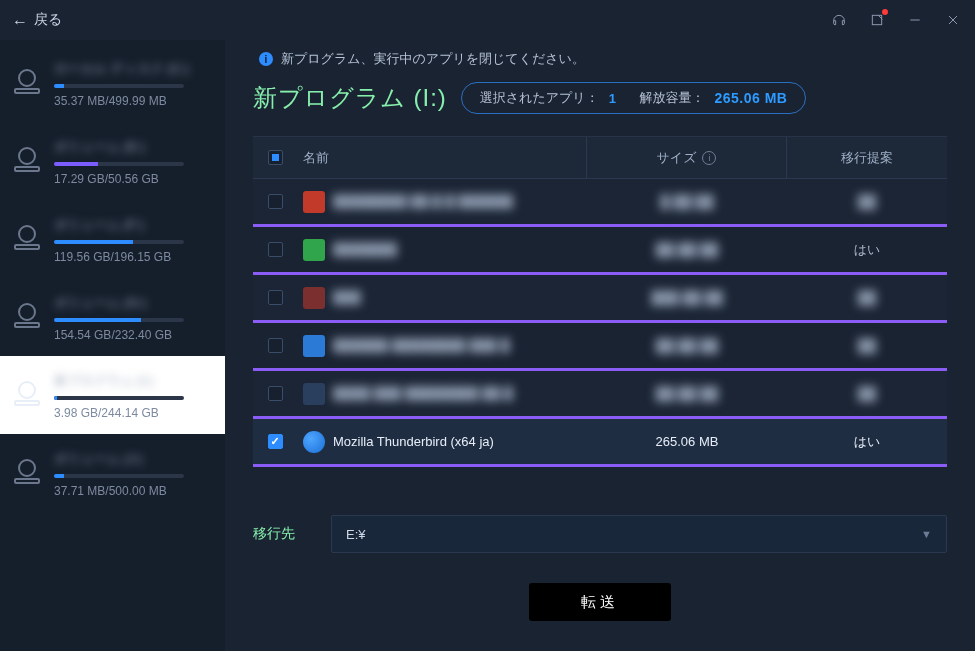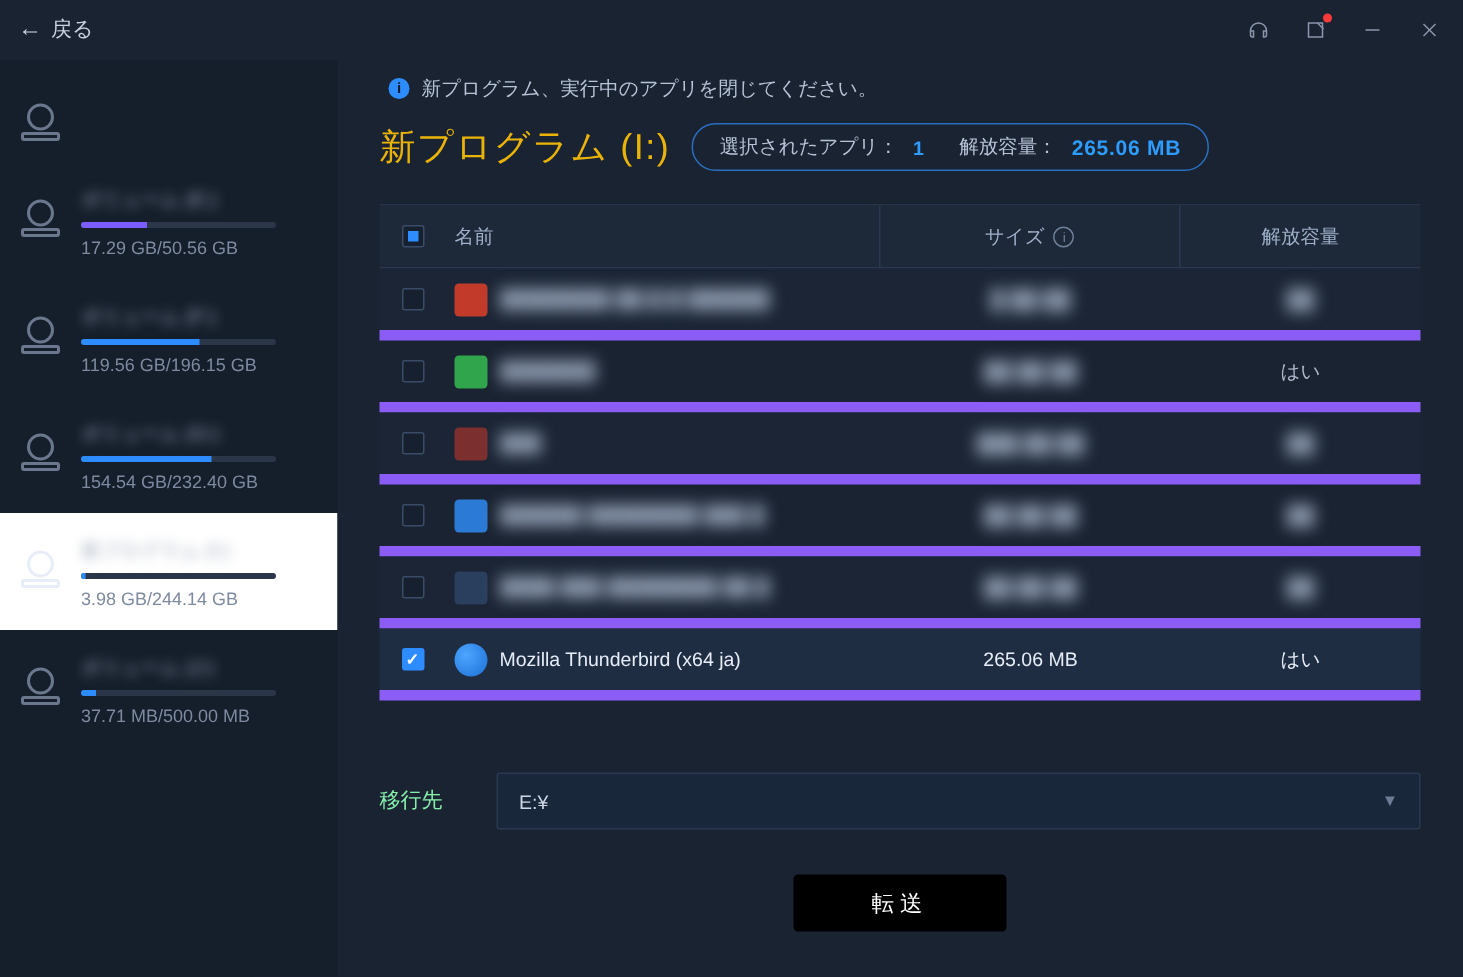--- a/index.html
+++ b/index.html
@@ -76,42 +76,42 @@
   .notice {
     display:flex; align-items:center; gap:8px;
     padding: 10px 0 14px 6px; color:#b7c3d6; font-size:13px;
   }
   .info-dot {
     width:14px; height:14px; border-radius:50%; background:#2d8cff; color:#0e1826;
     font-size:10px; font-weight:bold; display:flex; align-items:center; justify-content:center;
   }
   .heading-row { display:flex; align-items:center; gap:14px; margin-bottom: 22px; }
   .heading {
-    color:#eab308; font-size:24px; letter-spacing:1px;
+    color:#86efac; font-size:24px; letter-spacing:1px;
   }
   .pill {
     border:1px solid #2a6fbf; border-radius:20px;
     padding: 6px 18px; display:flex; align-items:center; gap:10px;
     font-size:13px;
   }
   .pill .label { color:#b7c3d6;text-align:center; }
   .pill .num { color:#2d9bff; font-weight:600; }
   .pill .free { color:#2d9bff; font-weight:600; font-size:14px; letter-spacing:0.5px; }
   .pill .sep { color:#3a4a60; }
 
   
   .tbl {
     border-top: 1px solid #26334a;
   }
   .thead, .trow {
     display:grid;
     grid-template-columns: 44px 1fr 200px 160px;
     align-items:center;
     height: 48px;
-    border-bottom: 7px solid #8b5cf6;
+    border-bottom: 3px solid #8b5cf6;
   }
   .thead {
     height: 42px; color:#9fb0c8; font-size:13px;
     background: #1d2838;
     border-bottom: 1px solid #2a3850;
   }
   .thead .col-name { border-right:1px solid #2a3850; height:100%; display:flex; align-items:center; padding-left:6px; }
   .thead .col-size { border-right:1px solid #2a3850; height:100%; display:flex; align-items:center; justify-content:center; gap:6px; }
   .thead .col-sug  { display:flex; align-items:center; justify-content:center; }
   .thead .info-circle { width:14px;height:14px;border:1px solid #6f8099;border-radius:50%;display:flex;align-items:center;justify-content:center;font-size:9px;color:#6f8099;}
@@ -205,20 +205,27 @@
 <div class="body-area">
 
   <div class="sidebar" id="sidebar">
       <div class="drive">
     <div class="drive-icon">
       <svg viewBox="0 0 30 26">
         <circle class="ring" cx="15" cy="10" r="8"></circle>
         <rect class="slot" x="3" y="21" width="24" height="4" rx="1" fill="none"></rect>
       </svg>
     </div>
+    <div class="drive-info">
+      <div class="drive-name">ローカル ディスク (C:)</div>
+      <div class="drive-bar">
+            <span class="" style="width:8%"></span>
+          </div>
+      <div class="drive-size">35.37 MB/499.99 MB</div>
+    </div>
       </div>
       <div class="drive">
     <div class="drive-icon">
       <svg viewBox="0 0 30 26">
         <circle class="ring" cx="15" cy="10" r="8"></circle>
         <rect class="slot" x="3" y="21" width="24" height="4" rx="1" fill="none"></rect>
       </svg>
     </div>
     <div class="drive-info">
       <div class="drive-name">ボリューム (E:)</div>
@@ -310,21 +317,21 @@
     <div class="tbl">
       <div class="thead">
         <div class="chk-cell">
           <div class="checkbox semi"></div>
         </div>
         <div class="col-name">名前</div>
         <div class="col-size">
           <span>サイズ</span>
           <span class="info-circle">i</span>
         </div>
-        <div class="col-sug">解放容量</div>
+        <div class="col-sug">移行提案</div>
       </div>
       <div id="tbody">
           <div class="trow">
     <div class="chk-cell">
       <div class="checkbox "></div>
     </div>
     <div class="name-cell">
       <div class="app-ico ico-red"></div>
       <div class="app-name blur">████████ ██.█.█ ██████</div>
     </div>

